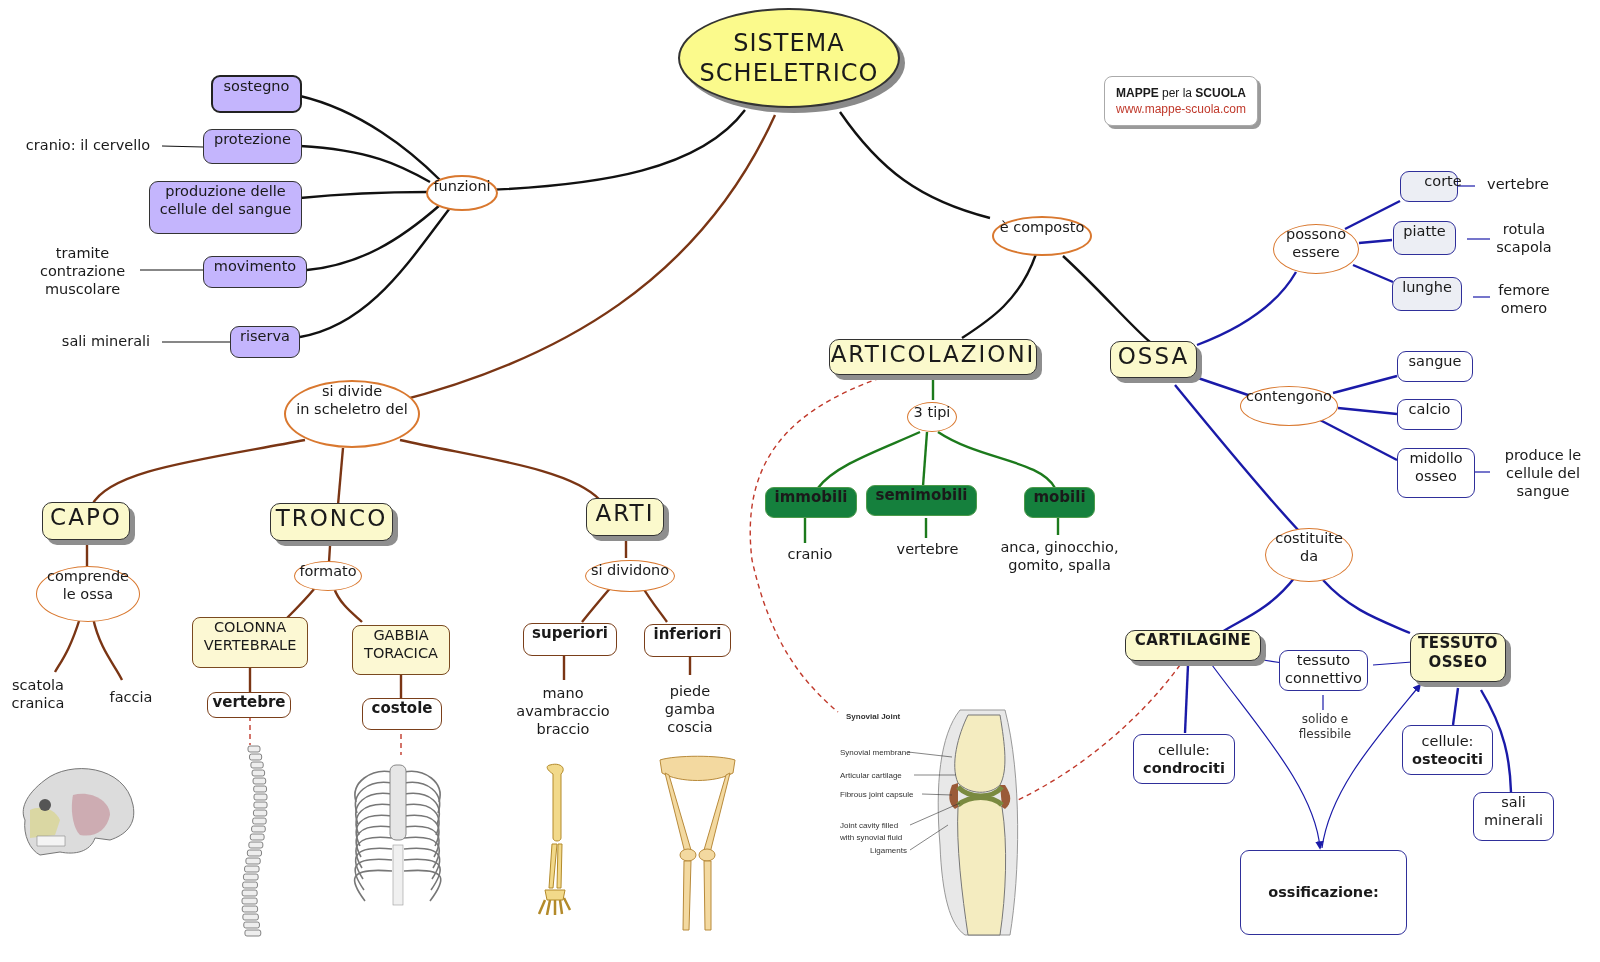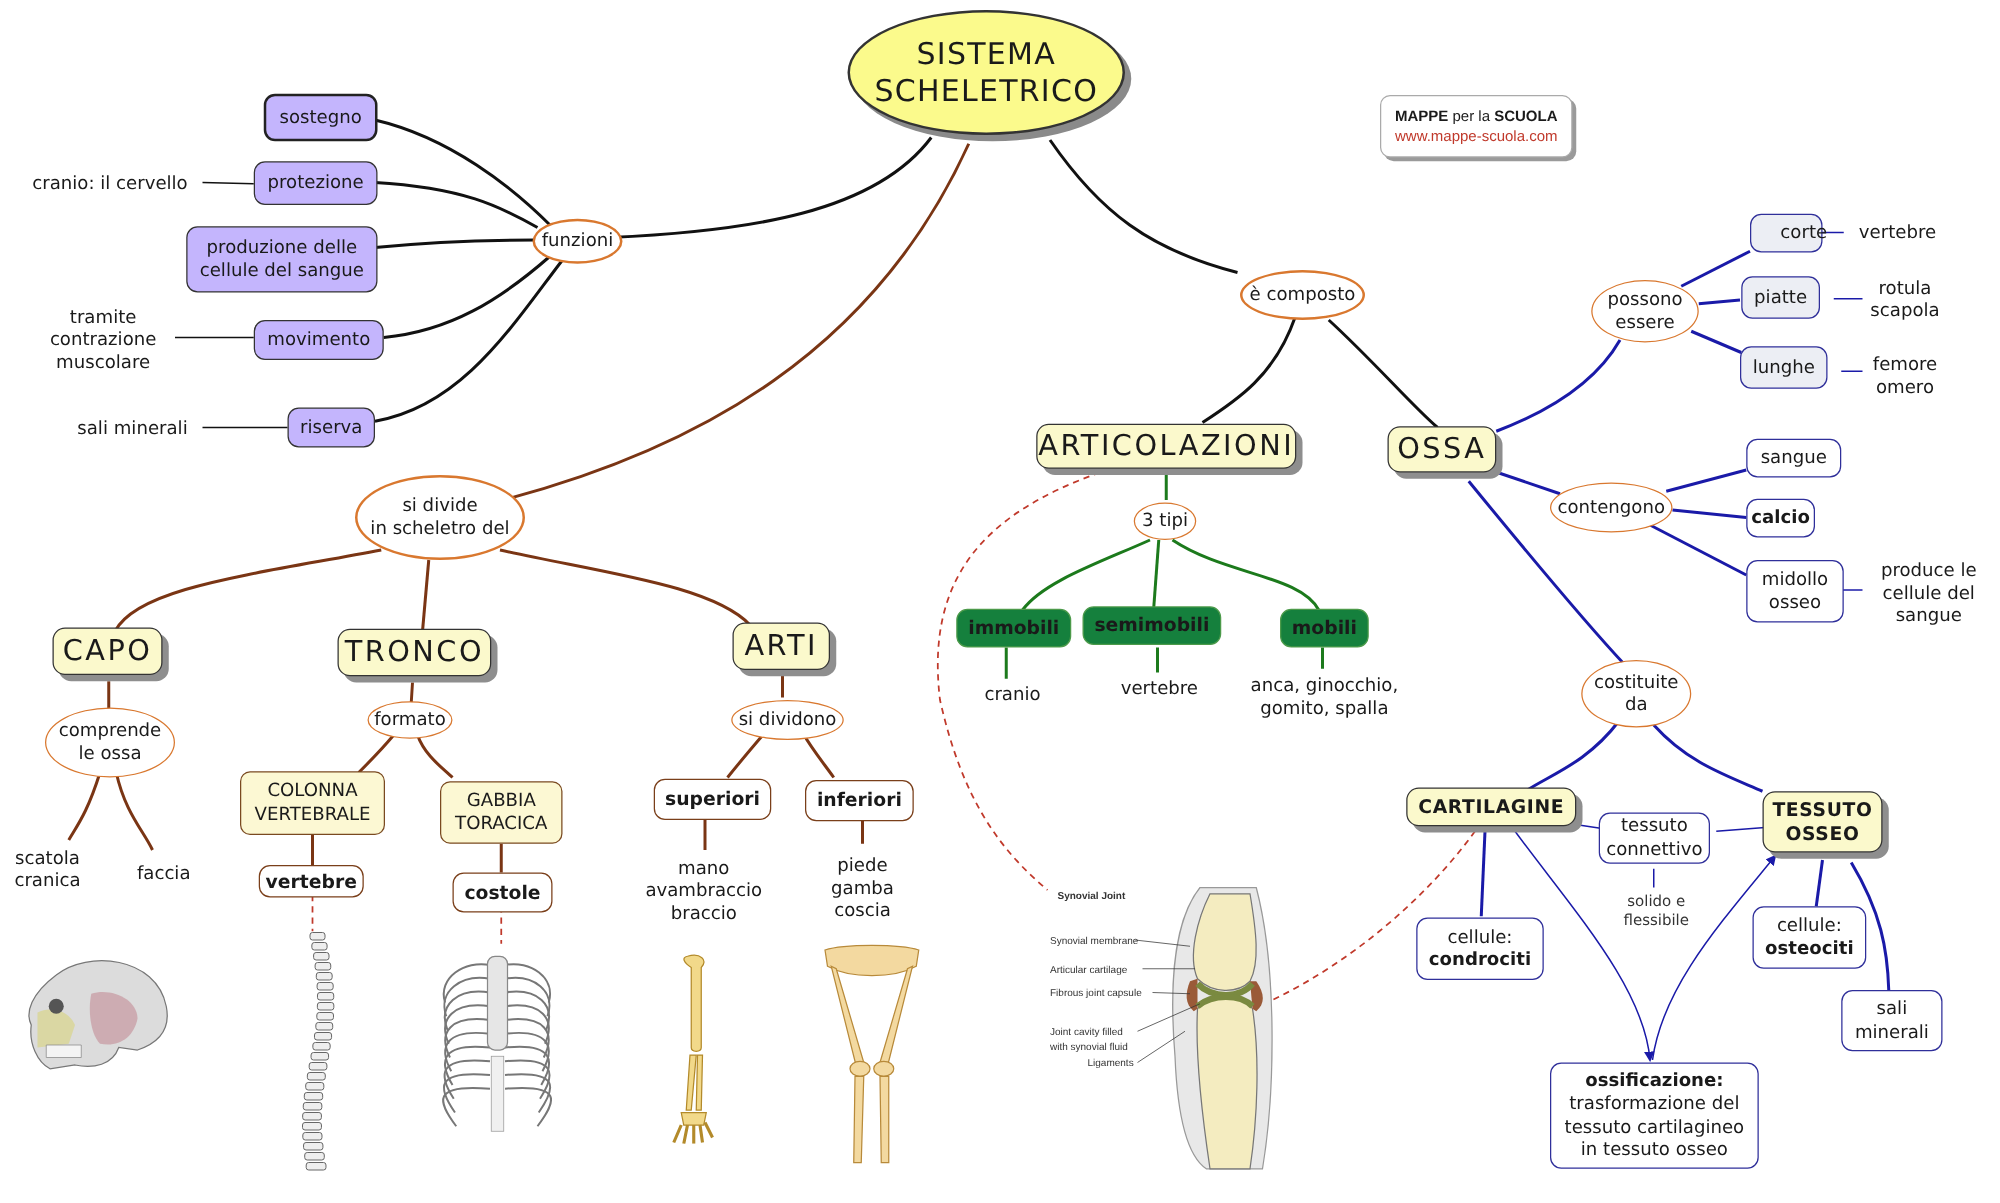--- a/index.html
+++ b/index.html
@@ -1,19 +1,19 @@
 <!DOCTYPE html>
 <html><head>
 <meta charset="utf-8">
 <style>
   html, body { margin:0; padding:0; background:#ffffff; }
   body { width:1600px; height:962px; position:relative; overflow:hidden;
          font-family:"DejaVu Sans", sans-serif; color:#1a1a1a; }
   #links { position:absolute; left:0; top:0; width:1600px; height:962px; z-index:1; }
-  .node { position:absolute; z-index:2; display:flex; align-items:center; justify-content:center;
+  .node { position:absolute; z-index:2; display:flex; justify-content:center;
           text-align:center; box-sizing:border-box; line-height:1.25; white-space:pre-line; }
   .box { background:#c4b5fd; border:1.5px solid #333; border-radius:9px; font-size:14.5px; }
   .box-thick { border-width:2.5px; border-color:#222; }
   .ellipse { background:#fff; border:2.2px solid #d9782f; border-radius:50%; font-size:14.5px; }
   .ellipse.thin { border-width:1.4px; }
   .title-ellipse { background:#fbfa8c; border:2px solid #333; border-radius:50%; font-size:24px;
                    letter-spacing:1px; box-shadow:5px 5px 0 #8a8a8a; }
   .big { background:#fbf9cc; border:1.5px solid #333; border-radius:10px; font-size:23px; letter-spacing:2px;
          box-shadow:5px 5px 0 #8e8e8e; font-weight:normal; }
   .big.bold { font-weight:bold; font-size:15px; letter-spacing:0.5px; }
@@ -304,21 +304,21 @@
 <div class="node bluebox grey" style="left:1393px;top:221px;width:63px;height:34px;">piatte</div>
 <div class="node bluebox grey" style="left:1392px;top:277px;width:70px;height:34px;">lunghe</div>
 <div class="node plain" style="left:1478px;top:175px;width:80px;height:22px;">vertebre</div>
 <div class="node plain" style="left:1492px;top:220px;width:64px;height:40px;">rotula
 scapola</div>
 <div class="node plain" style="left:1492px;top:281px;width:64px;height:40px;">femore
 omero</div>
 
 <div class="node ellipse thin" style="left:1240px;top:386px;width:98px;height:40px;">contengono</div>
 <div class="node bluebox" style="left:1397px;top:351px;width:76px;height:31px;">sangue</div>
-<div class="node bluebox" style="left:1397px;top:399px;width:55px;height:31px;font-weight:bold;">calcio</div>
+<div class="node bluebox" style="left:1397px;top:399px;width:65px;height:31px;">calcio</div>
 <div class="node bluebox" style="left:1397px;top:448px;width:78px;height:50px;">midollo
 osseo</div>
 <div class="node plain" style="left:1497px;top:446px;width:92px;height:58px;">produce le
 cellule del
 sangue</div>
 
 <div class="node ellipse thin" style="left:1265px;top:528px;width:88px;height:54px;">costituite
 da</div>
 <div class="node big bold" style="left:1125px;top:630px;width:136px;height:31px;">CARTILAGINE</div>
 <div class="node big bold" style="left:1410px;top:633px;width:96px;height:49px;">TESSUTO
@@ -334,16 +334,13 @@
 </div>
 <div class="node bluebox" style="left:1402px;top:725px;width:91px;height:50px;flex-direction:column;">
   <span>cellule:</span>
   <b>osteociti</b>
 </div>
 <div class="node bluebox" style="left:1473px;top:792px;width:81px;height:49px;">sali
 minerali</div>
 
 <div class="node bluebox" style="left:1240px;top:850px;width:167px;height:85px;flex-direction:column;">
   <b>ossificazione:</b>
-  <span>trasformazione del
-tessuto cartilagineo
-in tessuto osseo</span>
 </div>
 
 </body></html>

